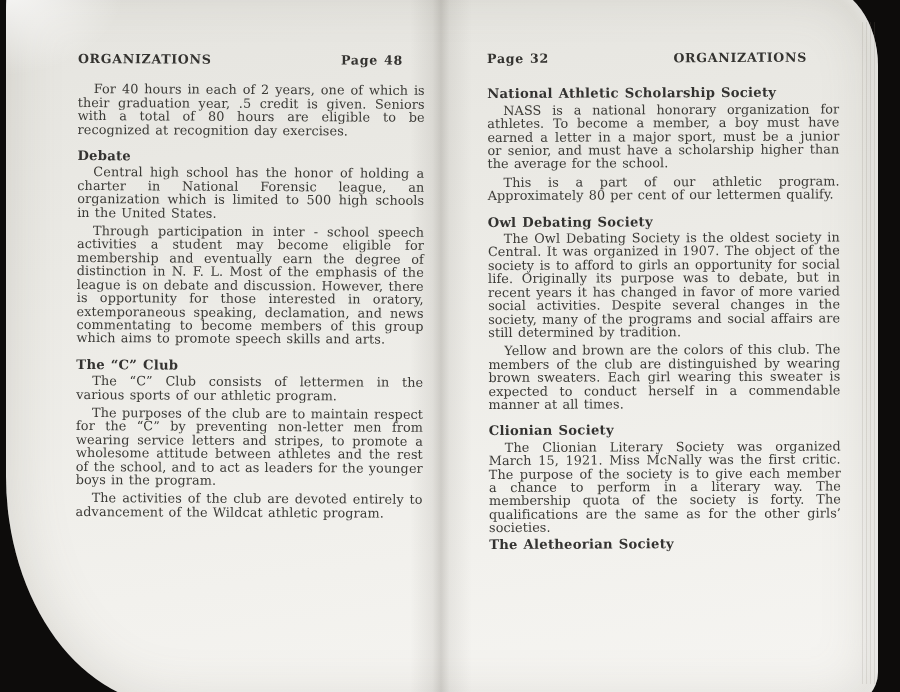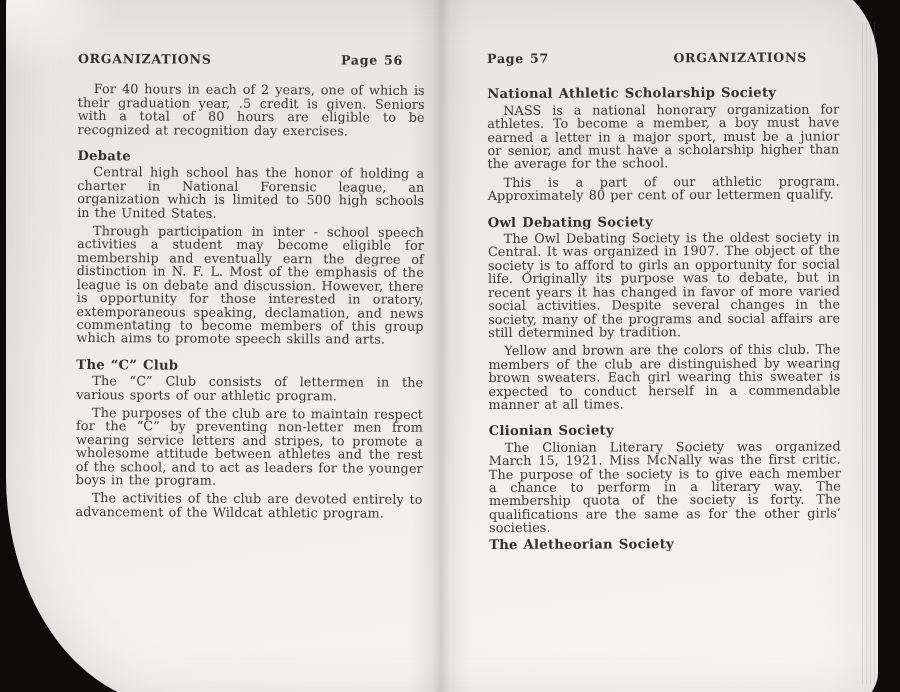--- a/index.html
+++ b/index.html
@@ -67,38 +67,38 @@
 <body>
 
 <div class="book">
   <div class="fold-highlight"></div>
   <div class="gutter"></div>
   <div class="page-edges"></div>
 
   <div class="page left-page">
     <div class="page-header">
       <span>ORGANIZATIONS</span>
-      <span>Page 56</span>
+      <span>Page 48</span>
     </div>
 
     <p class="para lead">For 40 hours in each of 2 years, one of which is their graduation year, .5 credit is given. Seniors with a total of 80 hours are eligible to be recognized at recognition day exercises.</p>
 
     <h3 class="heading">Debate</h3>
     <p class="para">Central high school has the honor of holding a charter in National Forensic league, an organization which is limited to 500 high schools in the United States.</p>
     <p class="para">Through participation in inter - school speech activities a student may become eligible for membership and eventually earn the degree of distinction in N. F. L. Most of the emphasis of the league is on debate and discussion. However, there is opportunity for those interested in oratory, extemporaneous speaking, declamation, and news commentating to become members of this group which aims to promote speech skills and arts.</p>
 
     <h3 class="heading">The “C” Club</h3>
     <p class="para">The “C” Club consists of lettermen in the various sports of our athletic program.</p>
     <p class="para">The purposes of the club are to maintain respect for the “C” by preventing non-letter men from wearing service letters and stripes, to promote a wholesome attitude between athletes and the rest of the school, and to act as leaders for the younger boys in the program.</p>
     <p class="para">The activities of the club are devoted entirely to advancement of the Wildcat athletic program.</p>
   </div>
 
   <div class="page right-page">
     <div class="page-header">
-      <span>Page 57</span>
+      <span>Page 32</span>
       <span>ORGANIZATIONS</span>
     </div>
 
     <h3 class="heading first-r">National Athletic Scholarship Society</h3>
     <p class="para">NASS is a national honorary organization for athletes. To become a member, a boy must have earned a letter in a major sport, must be a junior or senior, and must have a scholarship higher than the average for the school.</p>
     <p class="para">This is a part of our athletic program. Approximately 80 per cent of our lettermen qualify.</p>
 
     <h3 class="heading">Owl Debating Society</h3>
     <p class="para">The Owl Debating Society is the oldest society in Central. It was organized in 1907. The object of the society is to afford to girls an opportunity for social life. Originally its purpose was to debate, but in recent years it has changed in favor of more varied social activities. Despite several changes in the society, many of the programs and social affairs are still determined by tradition.</p>
     <p class="para">Yellow and brown are the colors of this club. The members of the club are distinguished by wearing brown sweaters. Each girl wearing this sweater is expected to conduct herself in a commendable manner at all times.</p>

